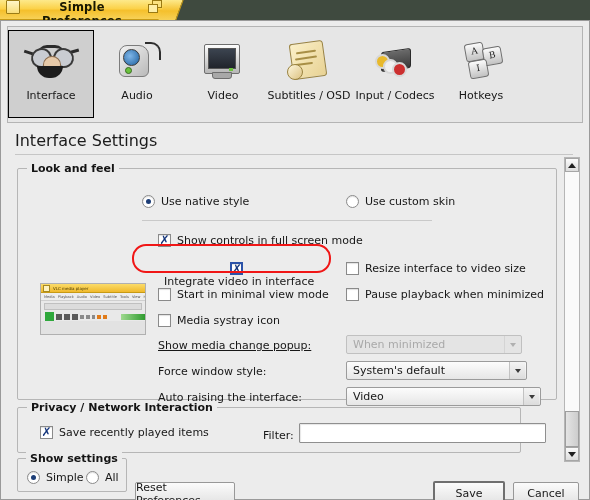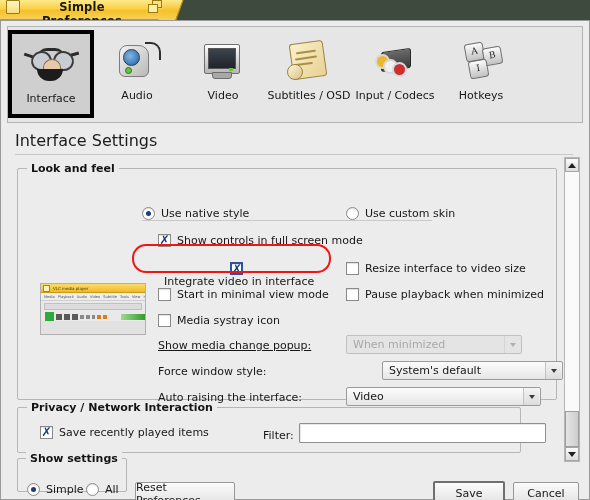--- a/index.html
+++ b/index.html
@@ -68,21 +68,21 @@
     box-sizing:border-box;
     display:flex;align-items:flex-start;
   }
   .tool{
     width:86px;height:88px;margin-top:3px;
     display:flex;flex-direction:column;align-items:center;justify-content:flex-start;
     box-sizing:border-box;padding-top:5px;
     border:1px solid transparent;
   }
   .tool.sel{
-    background:#cfcfcf;border:4px solid #000000;
+    background:#cfcfcf;border:1px solid #000000;
   }
   .tool .lbl{font-size:11px;color:#171717;margin-top:5px;white-space:nowrap;}
   .tool .gfx{width:56px;height:48px;position:relative;}
 
   
   .ic-glasses .nose{position:absolute;left:20px;top:20px;width:16px;height:15px;border-radius:50% 50% 45% 45%;background:#e6c9a8;border:1px solid #8a6b4d;}
   .ic-glasses .lensL,.ic-glasses .lensR{position:absolute;top:12px;width:17px;height:16px;border-radius:50%;background:#c9ccd2;border:2px solid #3a3a3a;}
   .ic-glasses .lensL{left:8px;transform:rotate(-12deg);}
   .ic-glasses .lensR{left:30px;transform:rotate(12deg);}
   .ic-glasses .brow{position:absolute;left:14px;top:9px;width:28px;height:7px;border-top:3px solid #2b2b2b;border-radius:14px 14px 0 0;}
@@ -136,21 +136,21 @@
   
   .group{position:absolute;border:1px solid #b6b6b6;border-radius:2px;box-sizing:border-box;}
   .group > .gtitle{
     position:absolute;left:9px;top:-7px;background:#ececec;padding:0 4px;
     font-weight:bold;font-size:11px;color:#141414;white-space:nowrap;
   }
   #grp-look{left:10px;top:11px;width:540px;height:232px;}
   #grp-priv{left:10px;top:250px;width:504px;height:46px;}
 
   
-  .radio{position:absolute;display:flex;align-items:flex-start;cursor:default;margin-top:12px;}
+  .radio{position:absolute;display:flex;align-items:flex-start;cursor:default;}
   .radio .dot{
     width:13px;height:13px;border-radius:50%;
     background:#fff;border:1px solid #8a8a8a;
     box-sizing:border-box;position:relative;flex:0 0 auto;
     box-shadow:inset 0 1px 1px rgba(0,0,0,.12);
   }
   .radio.on .dot::after{
     content:"";position:absolute;left:3px;top:3px;width:5px;height:5px;border-radius:50%;
     background:#1d3e77;
   }
@@ -428,21 +428,21 @@
           <div class="body"></div>
         </div>
 
         <div class="flabel" style="left:140px;top:170px;text-decoration:underline;">Show media change popup:</div>
         <div class="combo disabled" style="left:328px;top:166px;width:176px;">
           <span class="cv">When minimized</span>
           <span class="arr"></span>
         </div>
 
         <div class="flabel" style="left:140px;top:196px;">Force window style:</div>
-        <div class="combo" style="left:328px;top:192px;width:181px;margin-left:36px;">
+        <div class="combo" style="left:328px;top:192px;width:181px;">
           <span class="cv">System's default</span>
           <span class="arr"></span>
         </div>
 
         <div class="flabel" style="left:140px;top:222px;">Auto raising the interface:</div>
         <div class="combo" style="left:328px;top:218px;width:195px;">
           <span class="cv">Video</span>
           <span class="arr"></span>
         </div>
       </div>

